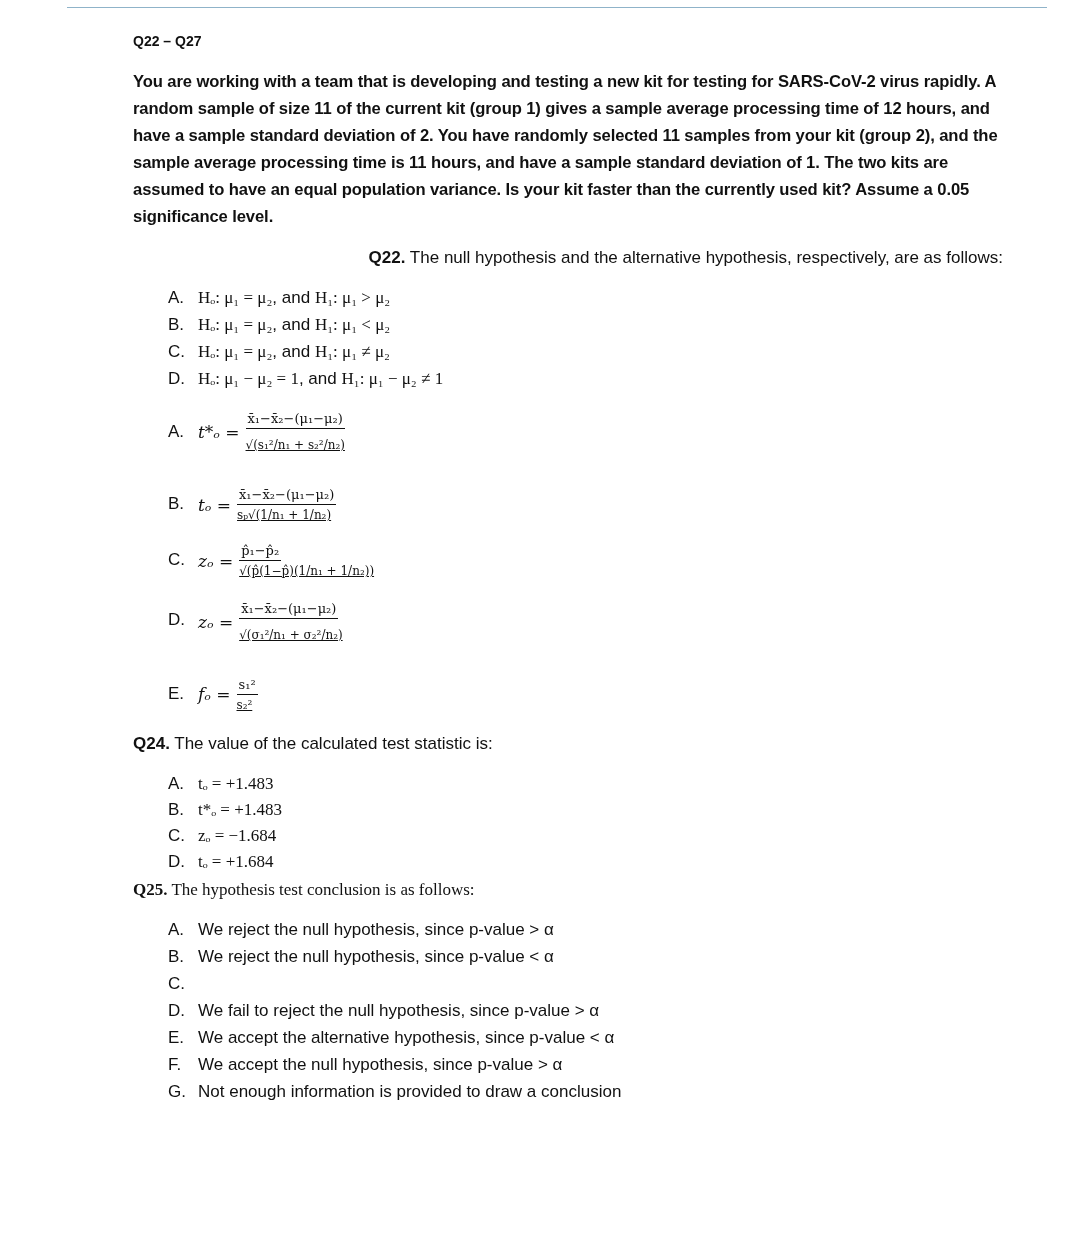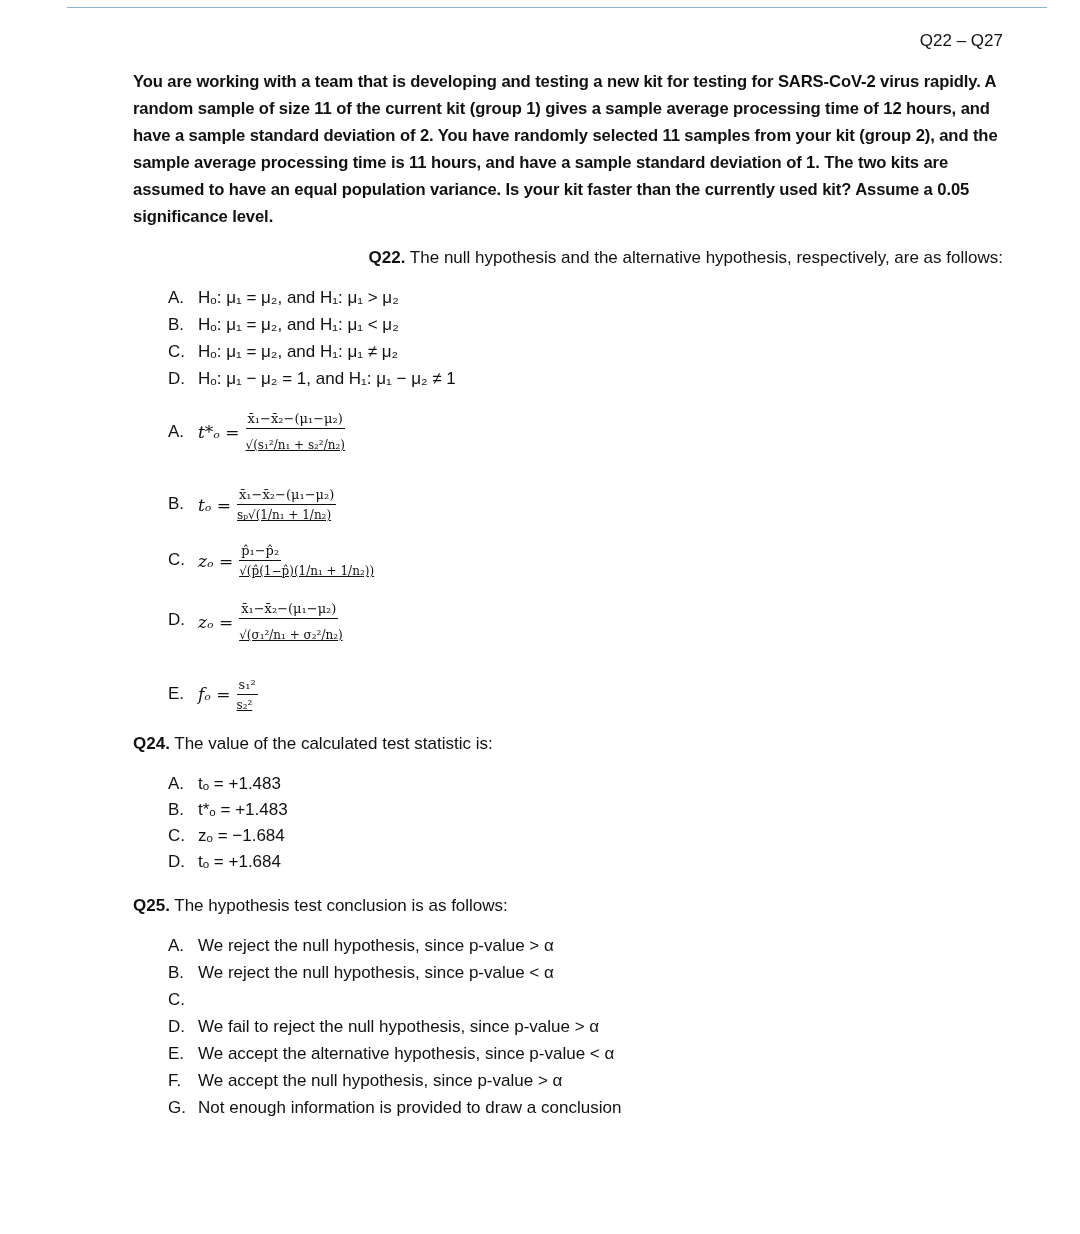--- a/index.html
+++ b/index.html
@@ -1,27 +1,27 @@
 <!DOCTYPE html>
 <html><head>
 <meta charset="utf-8">
 <style>
   html, body { margin: 0; padding: 0; background: #ffffff; }
   body { width: 1080px; height: 1234px; position: relative; overflow: hidden;
          font-family: "Liberation Sans", sans-serif; color: #111; }
   .top-rule { position: absolute; left: 67px; top: 7px; width: 980px; height: 1px; background: #8fb3c9; }
   .page { position: absolute; left: 133px; top: 28px; width: 870px; }
-  .heading { font-weight: normal; font-size: 17px; margin: 0; height: 26px; line-height: 26px; text-align: right; }
+  .heading { font-weight: bold; font-size: 14px; margin: 0; height: 26px; line-height: 26px; }
   .intro { font-weight: bold; font-size: 16.6px; line-height: 27px; margin: 14px 0 0 0; letter-spacing: -0.1px; }
   .q { font-size: 17px; margin: 0; line-height: 24px; }
   .q b { font-weight: bold; }
   .opts { list-style: none; margin: 0; padding: 0 0 0 35px; }
   .opts li { display: flex; align-items: baseline; font-size: 17px; }
   .lbl { width: 30px; display: inline-block; }
-  .m { font-family: Liberation Sans, sans-serif; font-size: 17px; }
+  .m { font-family: Liberation Serif, serif; font-size: 17px; }
   .frac { display: inline-flex; flex-direction: column; align-items: flex-start; vertical-align: middle; font-family: "DejaVu Serif", serif; }
   .frac .num { border-bottom: 1.5px solid #111; padding: 0 2px; font-size: 13px; line-height: 18px; }
   .frac .den { font-size: 12px; line-height: 16px; padding-top: 2px; text-decoration: underline; }
   .form-row { display: flex; align-items: center; font-size: 17px; }
   .form-row .lhs { font-family: "DejaVu Serif", serif; font-style: italic; font-size: 17px; margin-right: 6px; }
 </style>
 </head>
 <body>
 
 <div class="top-rule"></div>
@@ -109,21 +109,21 @@
     <li style="height:26px;">
         <span class="lbl">C.</span>
         <span class="m">zₒ = −1.684</span>
       </li>
     <li style="height:26px;">
         <span class="lbl">D.</span>
         <span class="m">tₒ = +1.684</span>
       </li>
   </ul>
 
-  <p class="q" style="margin-top:16px;">
+  <p class="q" style="font-family:Liberation Serif, serif;">
     <b>Q25.</b><span> The hypothesis test conclusion is as follows:</span>
   </p>
   <ul class="opts" style="margin-top:18px;">
     <li style="height:27px;">
         <span class="lbl">A.</span>
         <span>We reject the null hypothesis, since p-value &gt; α</span>
       </li>
     <li style="height:27px;">
         <span class="lbl">B.</span>
         <span>We reject the null hypothesis, since p-value &lt; α</span>

